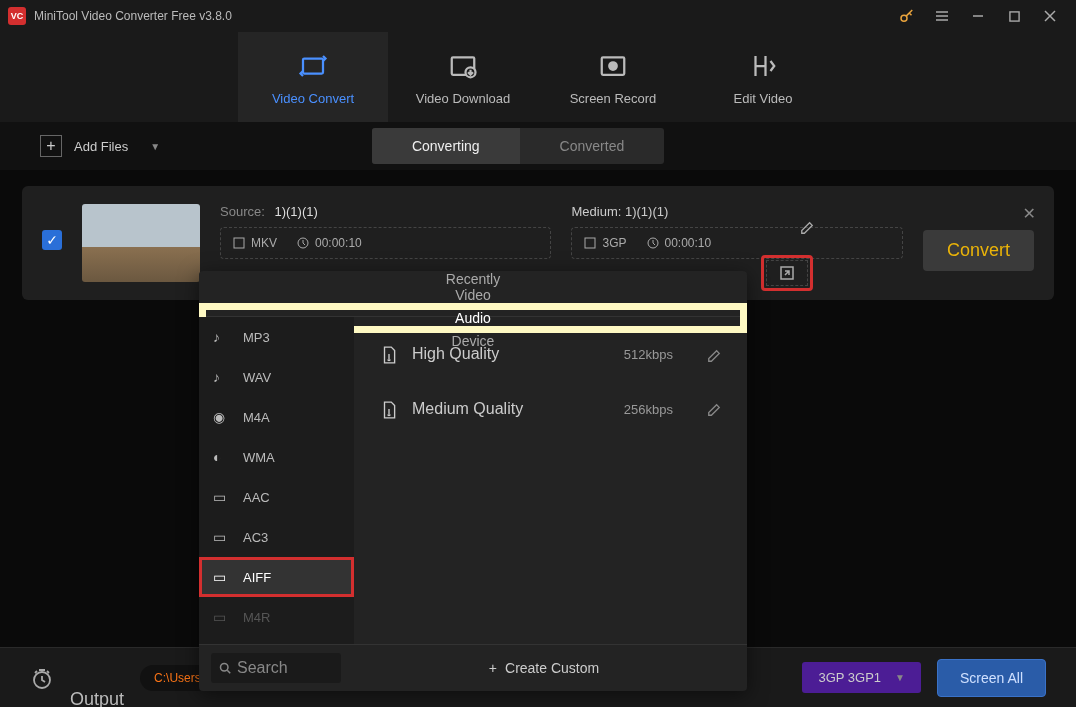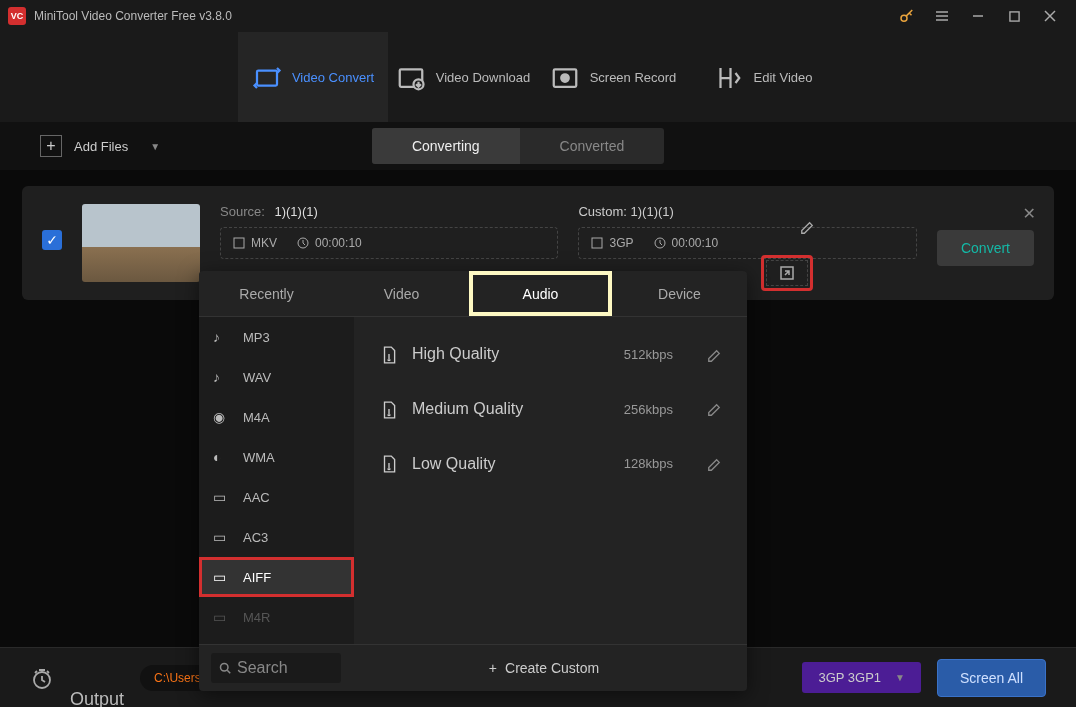--- a/index.html
+++ b/index.html
@@ -7,21 +7,21 @@
 
 
 .titlebar { height: 32px; background: #1a1a1a; display: flex; align-items: center; padding: 0 8px; }
 .titlebar .logo { width: 18px; height: 18px; background: #d32f2f; border-radius: 3px; display: flex; align-items: center; justify-content: center; color: #fff; font-size: 9px; font-weight: bold; margin-right: 8px; }
 .titlebar .title { color: #bbb; font-size: 12px; flex: 1; }
 .titlebar .winbtn { width: 36px; height: 32px; display: flex; align-items: center; justify-content: center; color: #aaa; cursor: pointer; }
 .titlebar .key-icon { color: #e8a33d; font-size: 16px; margin-right: 8px; }
 
 
 .mainnav { height: 90px; background: #1a1a1a; display: flex; justify-content: center; align-items: stretch; }
-.mainnav .tab { width: 150px; display: flex; flex-direction: row; align-items: center; justify-content: center; color: #bbb; cursor: pointer; gap: 10px; }
+.mainnav .tab { width: 150px; display: flex; flex-direction: column; align-items: center; justify-content: center; color: #bbb; cursor: pointer; gap: 10px; }
 .mainnav .tab.active { background: #252525; color: #4a90ff; }
 .mainnav .tab .icon { font-size: 26px; }
 
 
 .toolbar { height: 48px; background: #111; display: flex; align-items: center; padding: 0 30px; }
 .addfiles { display: flex; align-items: center; gap: 12px; color: #ccc; cursor: pointer; padding: 6px 10px; }
 .addfiles .plus { width: 22px; height: 22px; border: 1px solid #666; display: flex; align-items: center; justify-content: center; font-size: 16px; }
 .addfiles .chev { margin-left: 10px; font-size: 10px; color: #888; }
 .segbtn { display: flex; background: #2a2a2a; border-radius: 3px; overflow: hidden; margin: 0 auto; }
 .segbtn > div { padding: 10px 40px; cursor: pointer; color: #888; font-size: 14px; }
@@ -32,32 +32,32 @@
 .filecard { background: #1f1f1f; border-radius: 6px; padding: 18px 20px; display: flex; align-items: flex-start; gap: 20px; position: relative; min-height: 110px; }
 .check { width: 20px; height: 20px; background: #2a6fd8; border-radius: 3px; display: flex; align-items: center; justify-content: center; color: #fff; font-size: 14px; margin-top: 26px; }
 .thumb { width: 118px; height: 78px; background: linear-gradient(to bottom, #b8c4cc 0%, #b8c4cc 55%, #8a7050 55%, #6b5840 100%); border-radius: 3px; }
 .srcinfo { flex: 1; }
 .srcinfo .lbl { color: #888; display: inline-block; margin-right: 6px; }
 .srcinfo .val { color: #ddd; }
 .dashbox { border: 1px dashed #444; border-radius: 4px; padding: 8px 12px; margin-top: 8px; display: flex; gap: 20px; align-items: center; font-size: 12px; color: #aaa; }
 .dashbox .format { display: flex; align-items: center; gap: 6px; }
 .targetinfo { flex: 1; position: relative; }
 .closebtn { position: absolute; top: 18px; right: 18px; color: #888; font-size: 16px; cursor: pointer; }
-.convertbtn { background: #3a3a3a; color: #14b8a6; padding: 10px 24px; border-radius: 4px; cursor: pointer; font-size: 14px; margin-top: 26px; }
+.convertbtn { background: #3a3a3a; color: #eab308; padding: 10px 24px; border-radius: 4px; cursor: pointer; font-size: 18px; margin-top: 26px; }
 
 .target-settings-btn { border: 3px solid #d32f2f; border-radius: 4px; padding: 2px; position: absolute; left: 761px; top: 255px; }
 .target-settings-btn .inner { border: 1px dashed #444; width: 42px; height: 26px; display: flex; align-items: center; justify-content: center; color: #aaa; }
 .pencil-icon { position: absolute; left: 800px; top: 219px; color: #aaa; font-size: 14px; }
 
 
 .dropdown { position: absolute; left: 199px; top: 271px; width: 548px; height: 420px; background: #232323; border-radius: 4px; box-shadow: 0 4px 20px rgba(0,0,0,0.5); display: flex; flex-direction: column; z-index: 10; }
-.dd-tabs { display: flex; height: 46px; border-bottom: 1px solid #333; }
+.dd-tabs { display: flex; height: 46px; border-bottom: 1px solid #333; flex-direction: column; }
 .dd-tabs .ddtab { flex: 1; display: flex; align-items: center; justify-content: center; color: #aaa; cursor: pointer; font-size: 14px; }
 .dd-tabs .ddtab.active { color: #fff; }
-.dd-tabs .ddtab.highlighted { border: 4px solid #fef9c3; }
+.dd-tabs .ddtab.highlighted { border: 7px solid #fef9c3; }
 .dd-body { flex: 1; display: flex; overflow: hidden; }
 .dd-sidebar { width: 155px; background: #1c1c1c; overflow-y: auto; position: relative; }
 .dd-sidebar::-webkit-scrollbar { width: 6px; }
 .dd-sidebar::-webkit-scrollbar-thumb { background: #444; }
 .fmt-item { display: flex; align-items: center; gap: 12px; padding: 12px 14px; color: #bbb; cursor: pointer; font-size: 13px; }
 .fmt-item.selected { background: #333; color: #fff; }
 .fmt-item.highlighted { border: 3px solid #d32f2f; padding: 9px 11px; }
 .fmt-item.dim { color: #555; }
 .fmt-item .fi-icon { width: 18px; font-size: 14px; }
 .dd-list { flex: 1; padding: 10px 0; }
@@ -187,21 +187,21 @@
         <span class="format">
           <svg width="12" height="12" viewBox="0 0 12 12" fill="none" stroke="currentColor">
               <circle cx="6" cy="6" r="5"></circle>
               <path d="M6 3v3l2 2"></path>
             </svg>
           <span>00:00:10</span>
         </span>
       </div>
     </div>
     <div class="targetinfo">
-      <span class="lbl">Custom:</span>
+      <span class="lbl">Medium:</span>
       <span class="val">1)(1)(1)</span>
       <div class="dashbox">
         <span class="format">
           <svg width="12" height="12" viewBox="0 0 12 12" fill="none" stroke="currentColor">
               <rect x="1" y="1" width="10" height="10"></rect>
             </svg>
           <span>3GP</span>
         </span>
         <span class="format">
           <svg width="12" height="12" viewBox="0 0 12 12" fill="none" stroke="currentColor">
@@ -290,31 +290,20 @@
         <span class="qi-icon"><svg width="18" height="18" viewBox="0 0 16 16" fill="none" stroke="currentColor" stroke-width="1.2">
               <path d="M4 1h6l3 3v11H4z"></path>
               <path d="M8 7v5m-1 0a1 1 0 102 0"></path>
             </svg></span>
         <span class="qi-name">Medium Quality</span>
         <span class="qi-rate">256kbps</span>
         <span class="qi-edit"><svg width="14" height="14" viewBox="0 0 16 16" fill="none" stroke="currentColor" stroke-width="1.5">
               <path d="M11 2l3 3L5 14H2v-3z"></path>
             </svg></span>
       </div>
-      <div class="quality-item">
-        <span class="qi-icon"><svg width="18" height="18" viewBox="0 0 16 16" fill="none" stroke="currentColor" stroke-width="1.2">
-              <path d="M4 1h6l3 3v11H4z"></path>
-              <path d="M8 7v5m-1 0a1 1 0 102 0"></path>
-            </svg></span>
-        <span class="qi-name">Low Quality</span>
-        <span class="qi-rate">128kbps</span>
-        <span class="qi-edit"><svg width="14" height="14" viewBox="0 0 16 16" fill="none" stroke="currentColor" stroke-width="1.5">
-              <path d="M11 2l3 3L5 14H2v-3z"></path>
-            </svg></span>
-      </div>
     </div>
   </div>
   <div class="dd-footer">
     <div class="dd-search">
       <svg width="12" height="12" viewBox="0 0 16 16" fill="none" stroke="currentColor" stroke-width="2">
           <circle cx="7" cy="7" r="5"></circle>
           <path d="M11 11l4 4"></path>
         </svg>
       <span>Search</span>
     </div>

